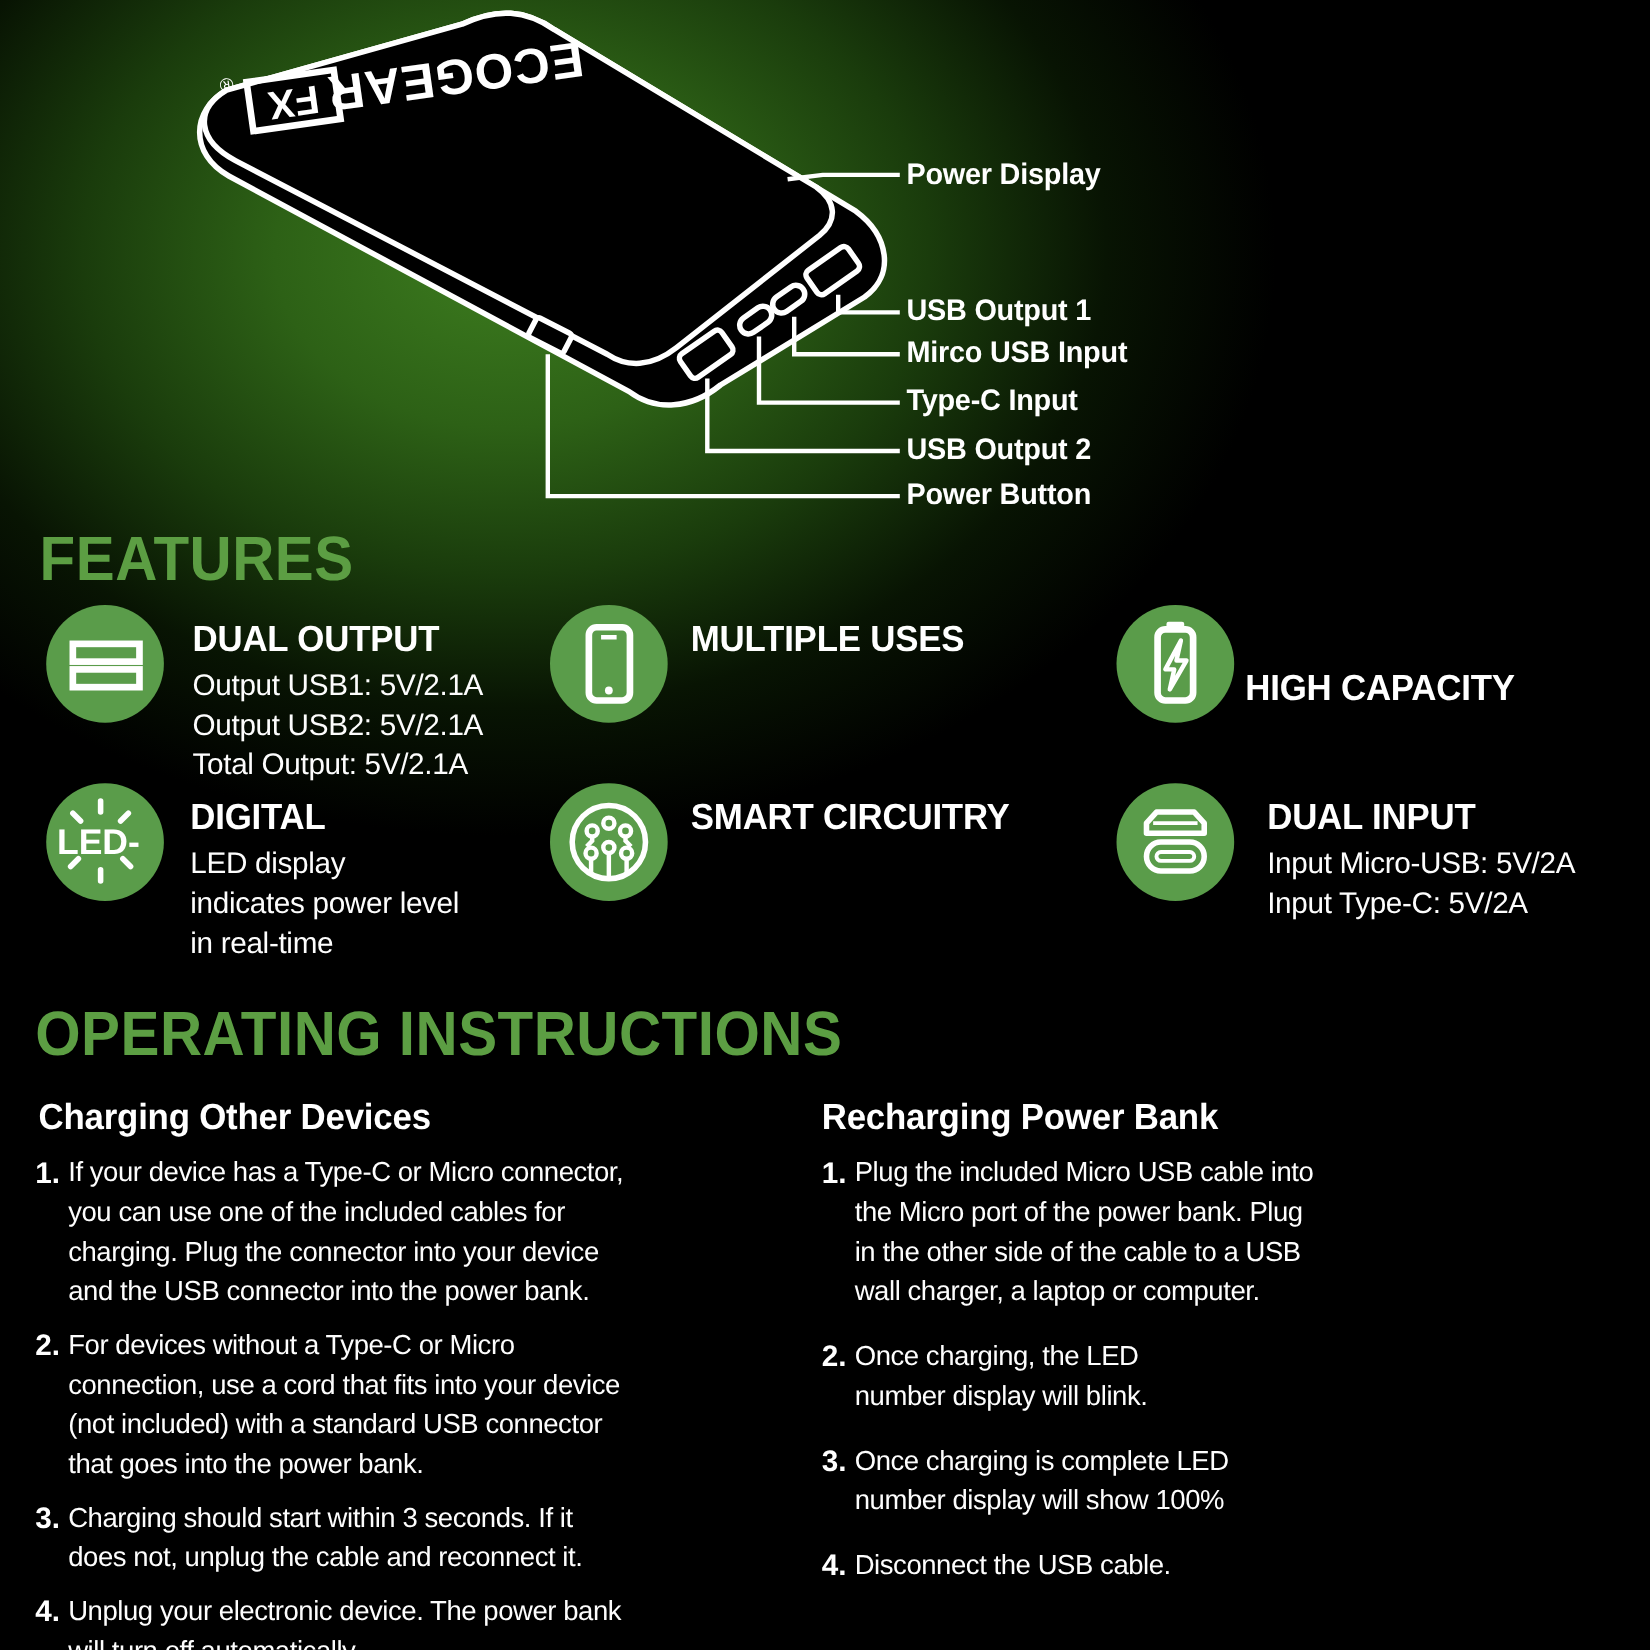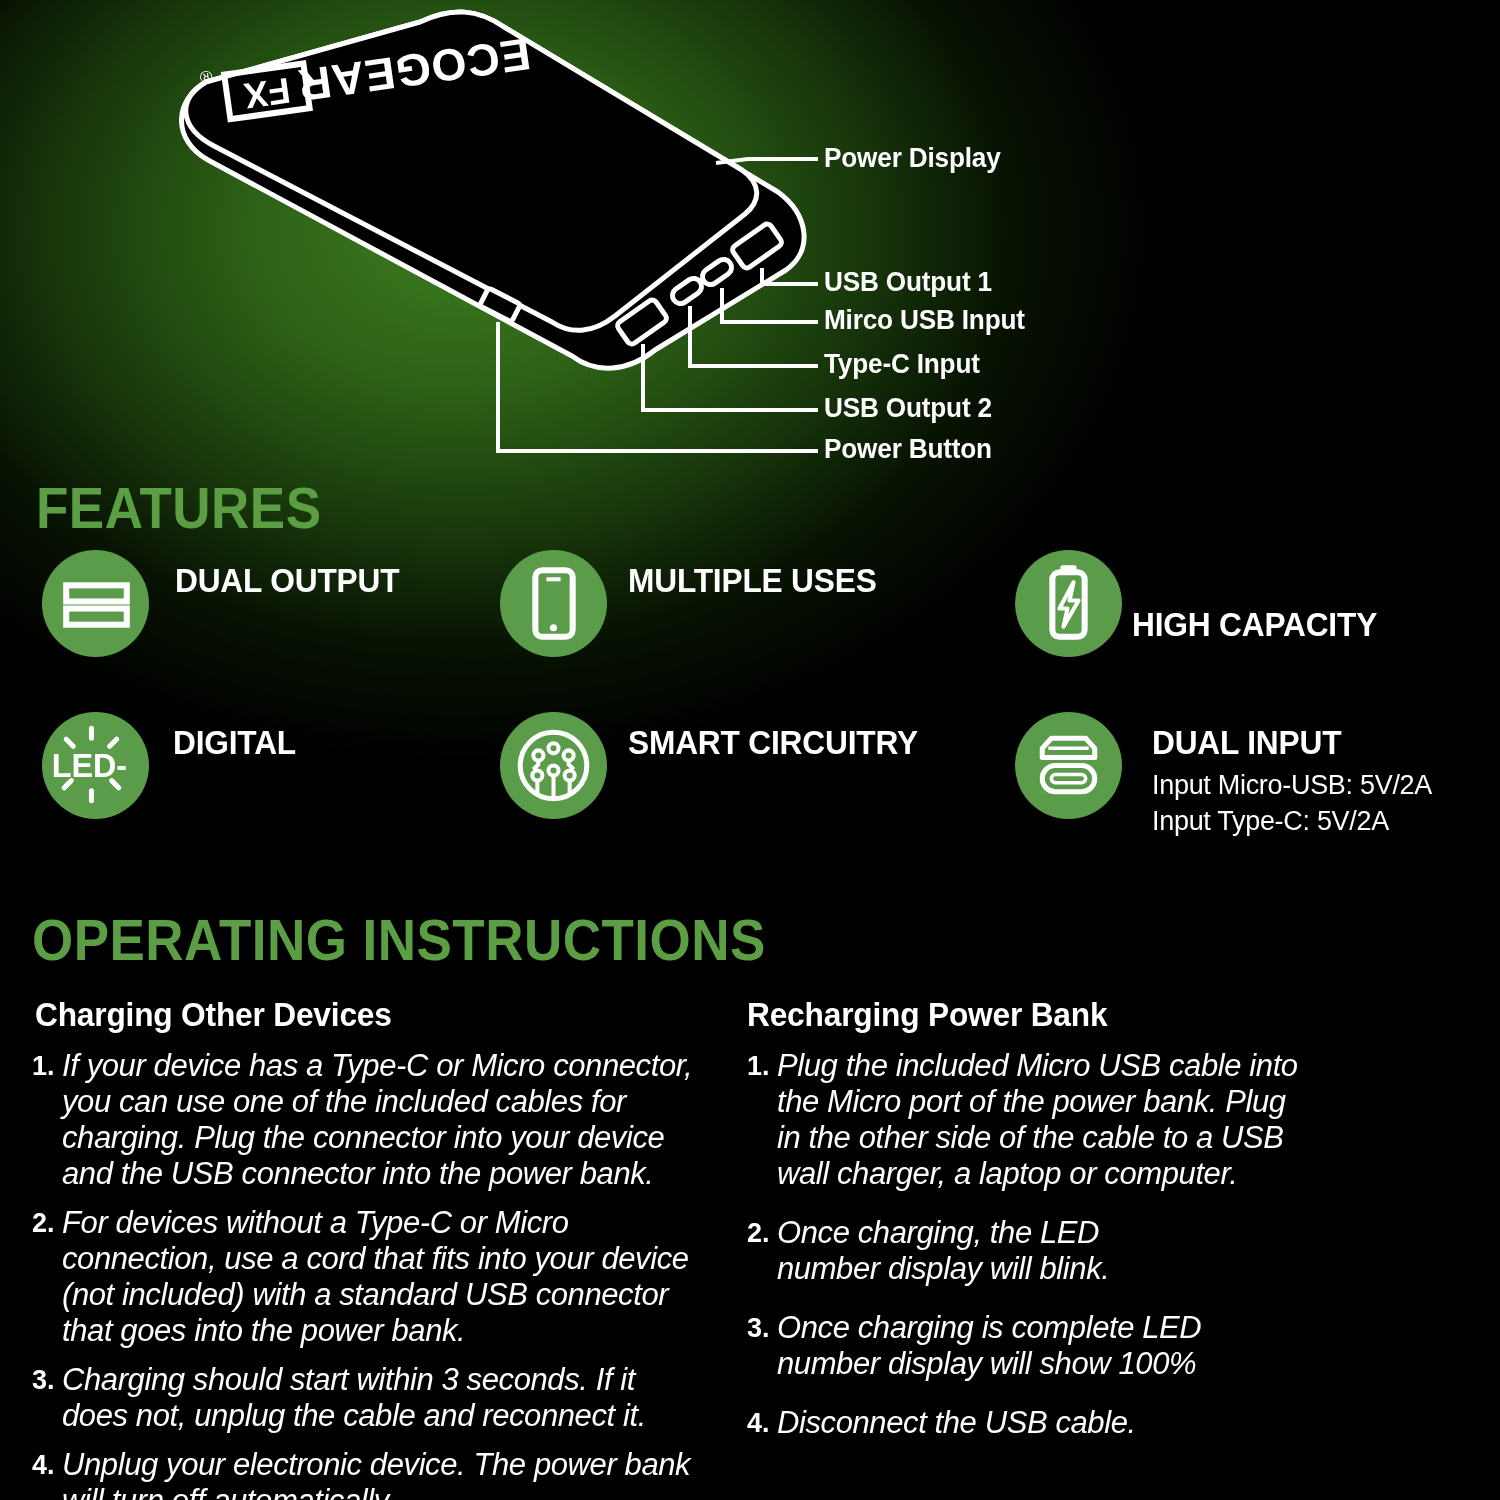--- a/index.html
+++ b/index.html
@@ -48,22 +48,22 @@
   .col-subheading {
     position:absolute; font-size:33px; font-weight:700; letter-spacing:-0.2px;
     transform:scaleX(0.96); transform-origin:left top; white-space:nowrap;
   }
   .steps { position:absolute; }
   .step { display:grid; grid-template-columns:30px 1fr; align-items:start; }
   .steps-left .step { margin-bottom:13px; }
   .steps-right .step { margin-bottom:23px; }
   .step-num { font-weight:700; font-size:27px; line-height:36px; }
   .step-text {
-    font-size:31px; line-height:36px; letter-spacing:-0.4px;
-    white-space:pre-line; color:#fdfdfd;font-style:italic;
+    font-size:25px; line-height:36px; letter-spacing:-0.4px;
+    white-space:pre-line; color:#fdfdfd;
   }
 </style>
 </head>
 <body>
 
 <div class="page">
 
   <div class="hero">
     <div class="glow"></div>
 
@@ -116,20 +116,23 @@
 
   <div class="feature">
     <div class="feature-icon" style="left:42px; top:550px;">
       <svg width="107" height="107" viewBox="0 0 106 106">
         <rect x="24" y="35" width="60" height="16" fill="none" stroke="#fff" stroke-width="6"></rect>
         <rect x="24" y="58" width="60" height="16" fill="none" stroke="#fff" stroke-width="6"></rect>
       </svg>
     </div>
     <div class="feature-text" style="left:175px; top:563px; width:330px;">
       <div class="feature-title">DUAL OUTPUT</div>
+      <div class="feature-body">Output USB1: 5V/2.1A
+Output USB2: 5V/2.1A
+Total Output: 5V/2.1A</div>
     </div>
   </div>
 
   <div class="feature">
     <div class="feature-icon" style="left:500px; top:550px;">
       <svg width="107" height="107" viewBox="0 0 106 106">
         <rect x="35" y="20" width="37" height="66" rx="7" fill="none" stroke="#fff" stroke-width="6"></rect>
         <line x1="46" y1="29" x2="60" y2="29" stroke="#fff" stroke-width="4"></line>
         <circle cx="53" cy="77" r="3.5" fill="#fff"></circle>
       </svg>
@@ -161,20 +164,23 @@
           <line x1="74" y1="27" x2="67" y2="34"></line>
           <line x1="22" y1="75" x2="29" y2="68"></line>
           <line x1="49" y1="88" x2="49" y2="78"></line>
           <line x1="76" y1="75" x2="69" y2="68"></line>
         </g>
         <text x="47" y="64" text-anchor="middle" fill="#fff" font-weight="700" font-size="32" font-family="Liberation Sans, DejaVu Sans, sans-serif">LED-</text>
       </svg>
     </div>
     <div class="feature-text" style="left:173px; top:725px; width:330px;">
       <div class="feature-title">DIGITAL</div>
+      <div class="feature-body">LED display
+indicates power level
+in real-time</div>
     </div>
   </div>
 
   <div class="feature">
     <div class="feature-icon" style="left:500px; top:712px;">
       <svg width="107" height="107" viewBox="0 0 106 106">
         <circle cx="53" cy="53" r="33" fill="none" stroke="#fff" stroke-width="5"></circle>
         <g fill="none" stroke="#fff" stroke-width="4">
           <circle cx="37" cy="63" r="5"></circle>
           <circle cx="53" cy="58" r="5"></circle>

